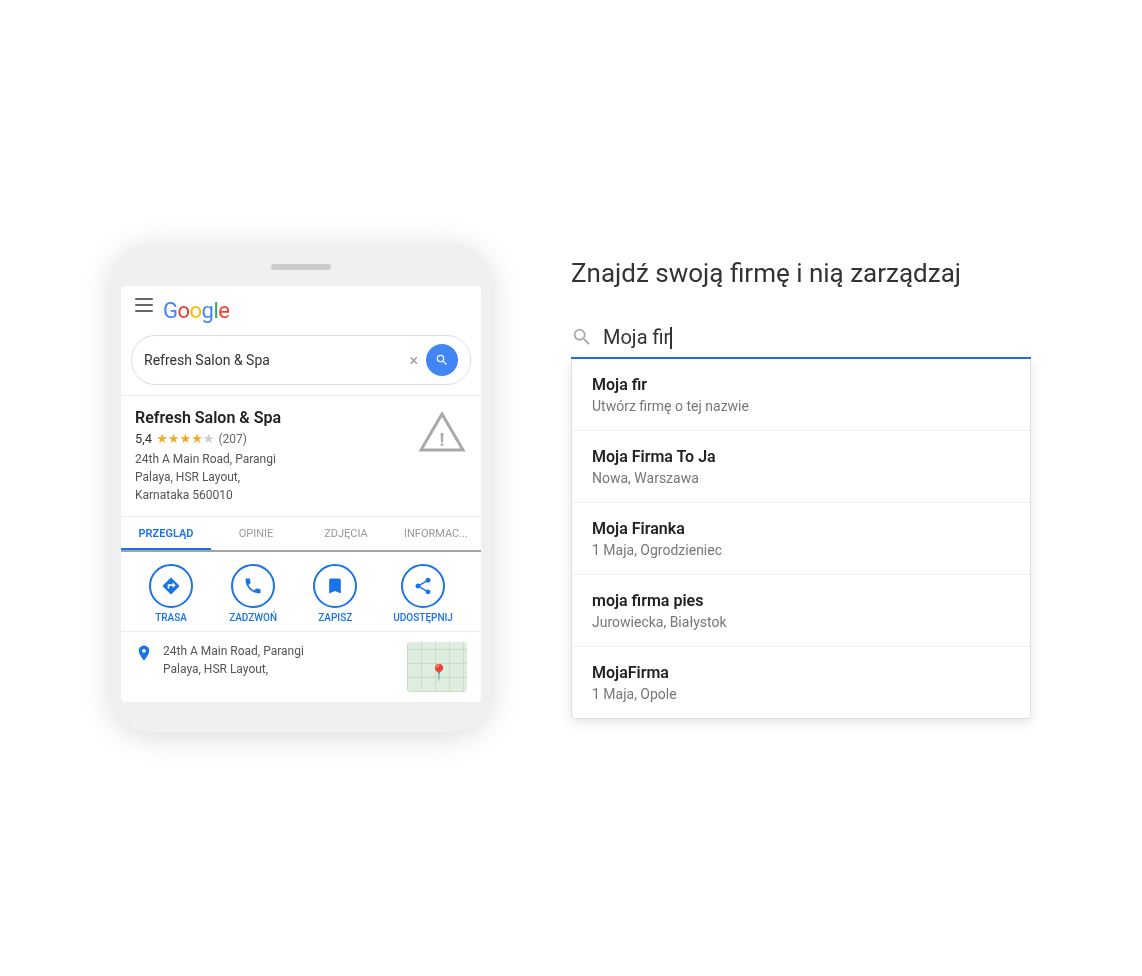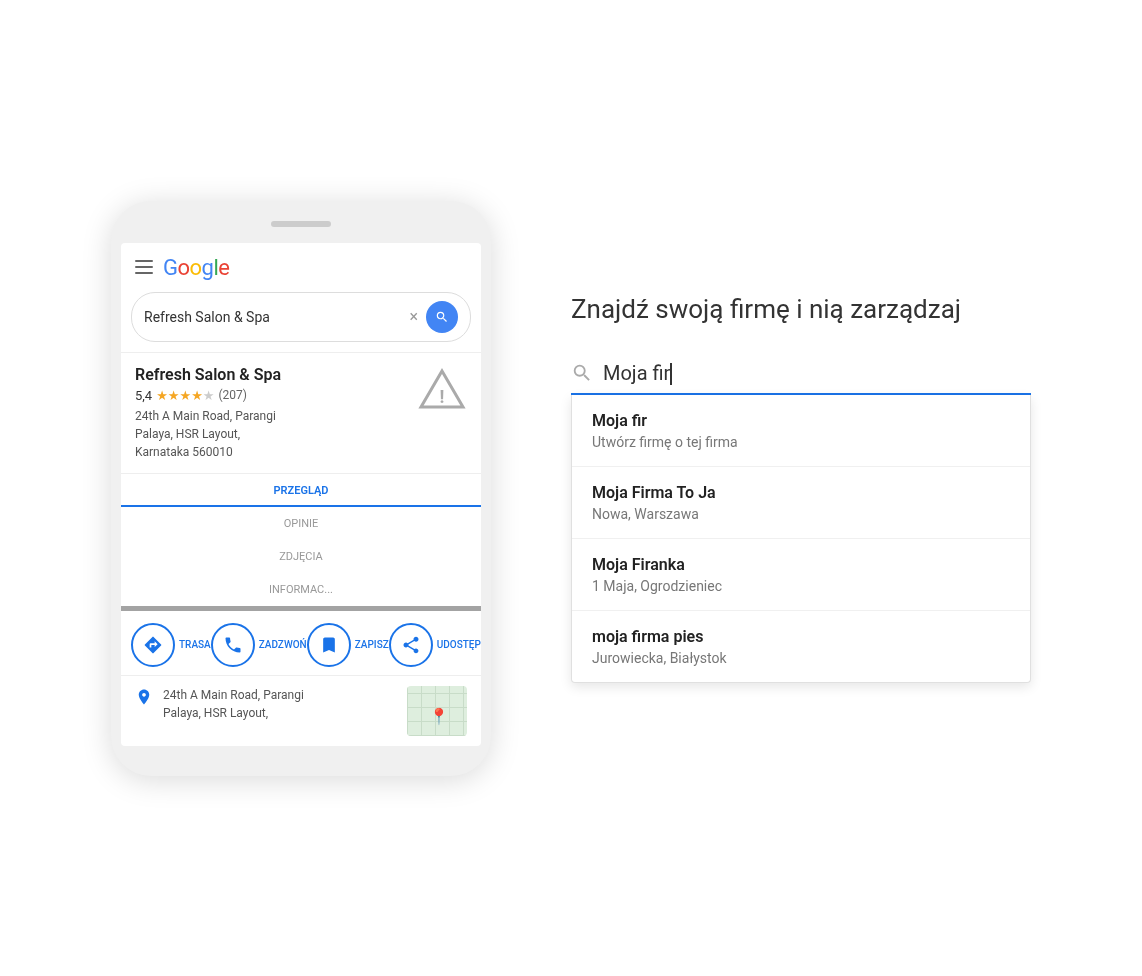--- a/index.html
+++ b/index.html
@@ -42,21 +42,20 @@
     }
     .phone-screen {
       background: #fff;
       border-radius: 4px;
       overflow: hidden;
     }
 
     
     .google-topbar {
       display: flex;
-      align-items: center;
       padding: 12px 14px;
       gap: 10px;
     }
     .hamburger-icon {
       display: flex;
       flex-direction: column;
       gap: 4px;
       cursor: pointer;
     }
     .hamburger-icon span {
@@ -156,22 +155,21 @@
       height: 50px;
       display: flex;
       align-items: center;
       justify-content: center;
     }
 
     
     .tabs-row {
       display: flex;
       border-top: 1px solid #eee;
-      border-bottom: 5px solid #a3a3a3;
-      flex-direction: column;
+      border-bottom: 2px solid #a3a3a3;
     }
     .tab-item {
       flex: 1;
       text-align: center;
       padding: 10px 4px;
       font-size: 11px;
       color: #999;
       cursor: pointer;
       position: relative;
     }
@@ -190,20 +188,21 @@
     }
 
     
     .actions-row {
       display: flex;
       justify-content: space-around;
       padding: 12px 10px 8px;
     }
     .action-btn {
       display: flex;
+      flex-direction: column;
       align-items: center;
       gap: 4px;
       cursor: pointer;
     }
     .action-circle {
       width: 44px;
       height: 44px;
       border-radius: 50%;
       border: 2px solid #1a73e8;
       display: flex;
@@ -466,31 +465,35 @@
           <path d="M15.5 14h-.79l-.28-.27A6.471 6.471 0 0 0 16 9.5 6.5 6.5 0 1 0 9.5 16c1.61 0 3.09-.59 4.23-1.57l.27.28v.79l5 4.99L20.49 19l-4.99-5zm-6 0C7.01 14 5 11.99 5 9.5S7.01 5 9.5 5 14 7.01 14 9.5 11.99 14 9.5 14z"></path>
         </svg>
         <div class="search-field">
           <span>Moja fir</span><span class="cursor"></span>
         </div>
       </div>
 
       <div class="dropdown">
         <div class="dropdown-item first-item">
           <div class="dropdown-item-name">Moja fir</div>
-          <div class="dropdown-item-sub">Utwórz firmę o tej firma</div>
+          <div class="dropdown-item-sub">Utwórz firmę o tej nazwie</div>
         </div>
         <div class="dropdown-item">
           <div class="dropdown-item-name">Moja Firma To Ja</div>
           <div class="dropdown-item-sub">Nowa, Warszawa</div>
         </div>
         <div class="dropdown-item">
           <div class="dropdown-item-name">Moja Firanka</div>
           <div class="dropdown-item-sub">1 Maja, Ogrodzieniec</div>
         </div>
         <div class="dropdown-item">
           <div class="dropdown-item-name">moja firma pies</div>
           <div class="dropdown-item-sub">Jurowiecka, Białystok</div>
         </div>
+        <div class="dropdown-item">
+          <div class="dropdown-item-name">MojaFirma</div>
+          <div class="dropdown-item-sub">1 Maja, Opole</div>
+        </div>
       </div>
     </div>
   </div>
 
 </div>
 
 </body></html>

